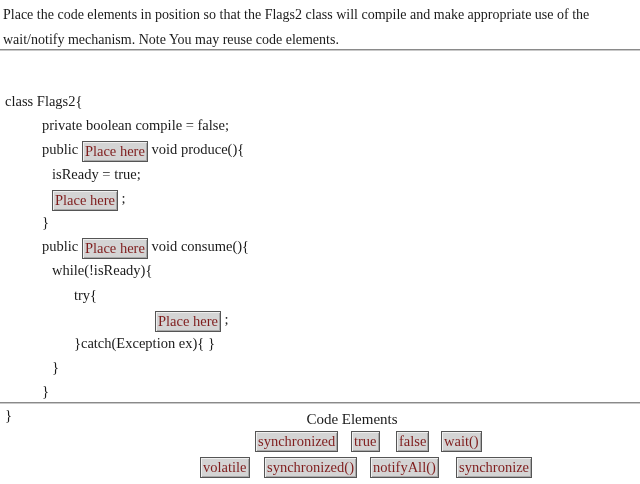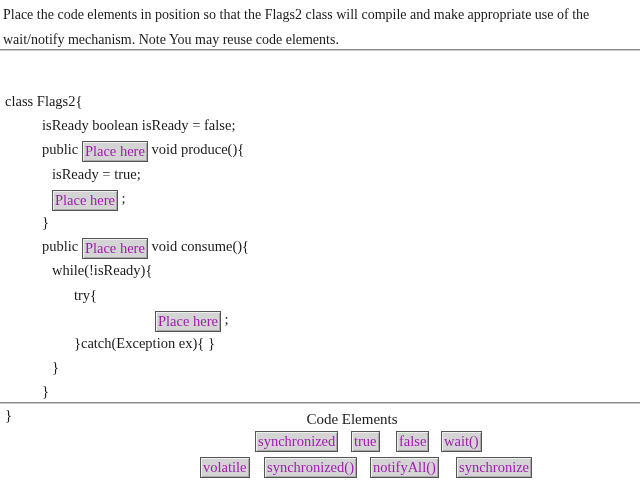--- a/index.html
+++ b/index.html
@@ -63,21 +63,21 @@
   
   .slot, .chip {
     display: inline-block;
     background: #d4d4d4;
     border: 1px solid #555555;
     box-shadow: inset 1px 1px 0 #efefef, inset -1px -1px 0 #a8a8a8;
     padding: 0 2px;
     line-height: 19px;
     font-size: 14.5px;
     vertical-align: baseline;
-    color: #a21caf;
+    color: #7f1d1d;
     cursor: pointer;
     position: relative;
     top: 2px;
   }
 
   
   #code-elements-panel {
     position: absolute;
     left: 0;
     top: 404px;
@@ -103,21 +103,21 @@
 </style>
 </head>
 <body>
 
 <div id="question-stem">Place the code elements in position so that the Flags2 class will compile and make appropriate use of the wait/notify mechanism. Note You may reuse code elements.</div>
 
 <hr class="hrule" id="rule-top">
 
 <div id="code-listing">
     <div class="code-line ind0"><span>class Flags2{</span></div>
-    <div class="code-line ind1"><span>isReady boolean isReady = false;</span></div>
+    <div class="code-line ind1"><span>private boolean compile = false;</span></div>
     <div class="code-line ind1"><span>public </span><span class="slot">Place here</span><span> void produce(){</span></div>
     <div class="code-line ind2"><span>isReady = true;</span></div>
     <div class="code-line ind2"><span class="slot">Place here</span><span> ;</span></div>
     <div class="code-line ind1"><span>}</span></div>
     <div class="code-line ind1"><span>public </span><span class="slot">Place here</span><span> void consume(){</span></div>
     <div class="code-line ind2"><span>while(!isReady){</span></div>
     <div class="code-line ind3"><span>try{</span></div>
     <div class="code-line ind4"><span class="slot">Place here</span><span> ;</span></div>
     <div class="code-line ind3"><span>}catch(Exception ex){ }</span></div>
     <div class="code-line ind2"><span>}</span></div>

